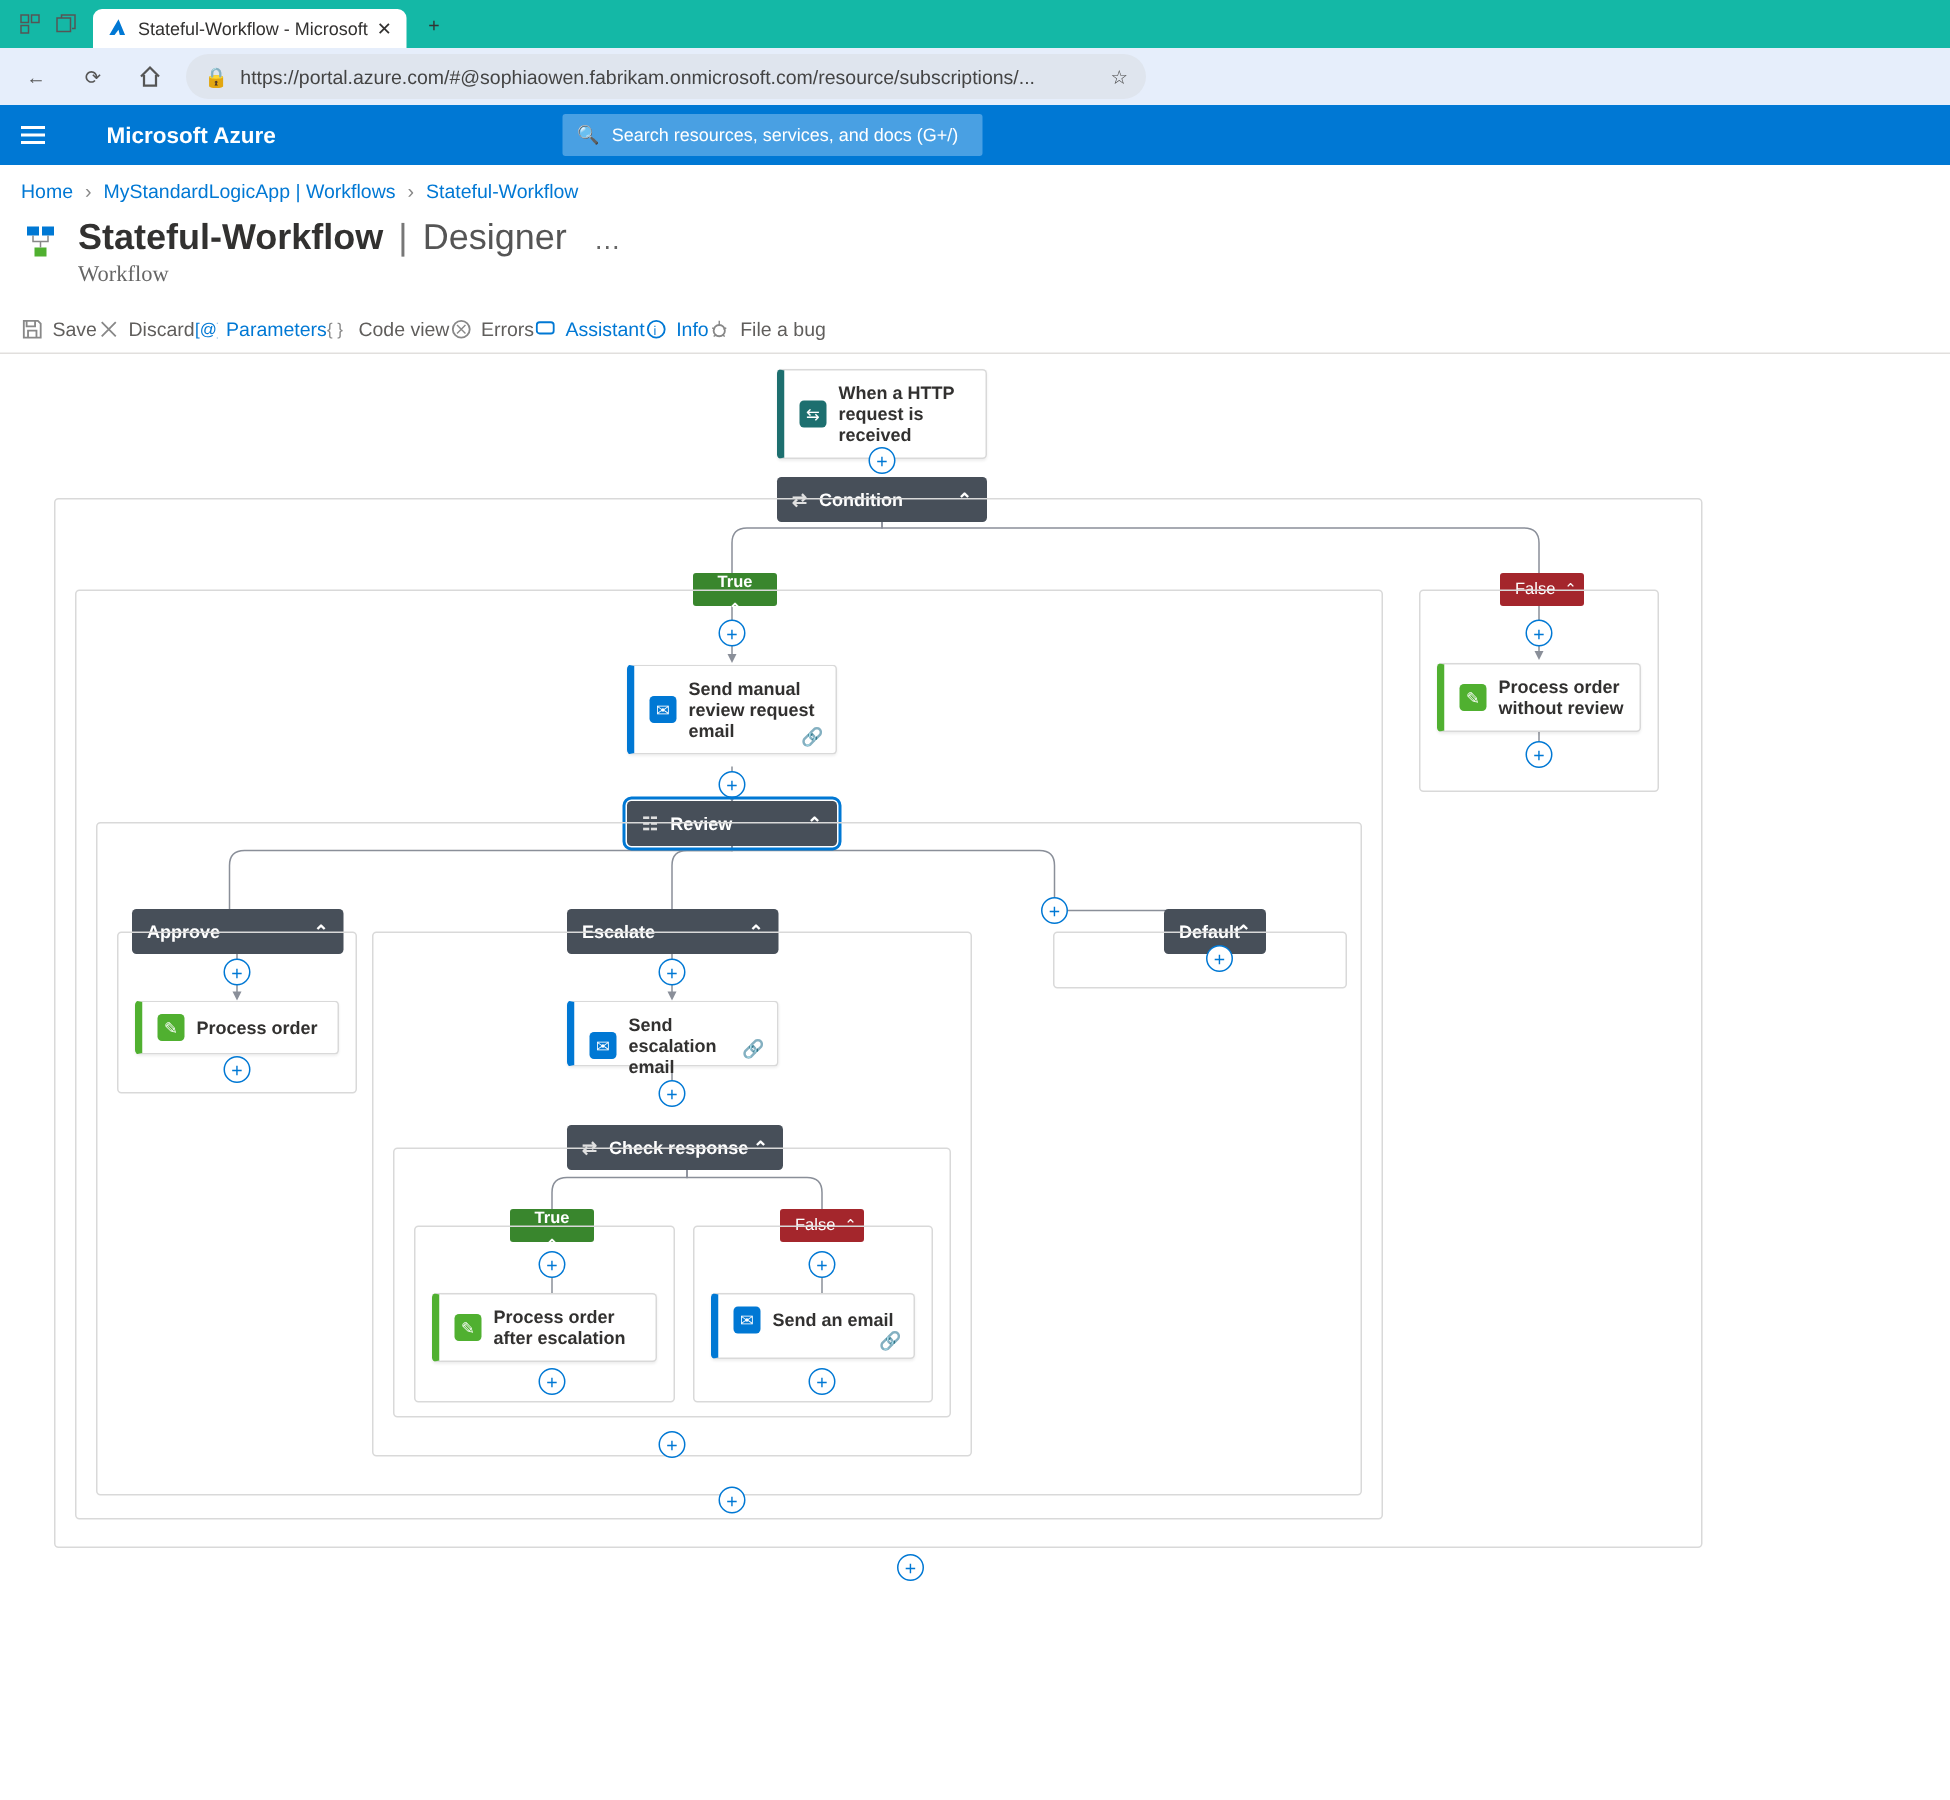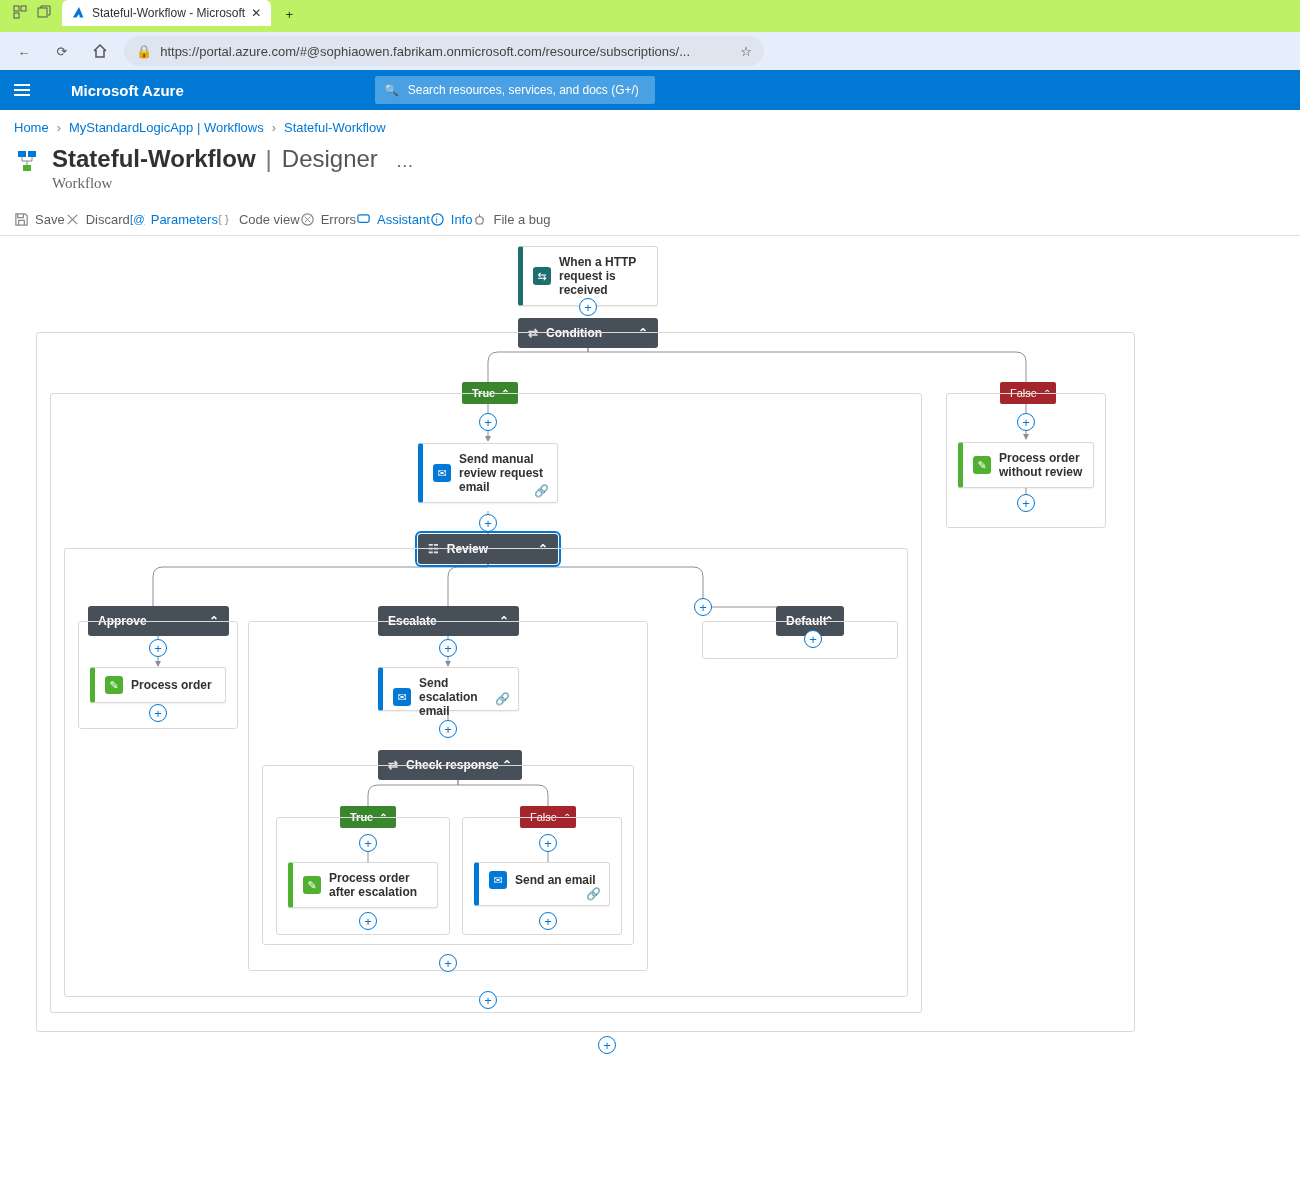--- a/index.html
+++ b/index.html
@@ -1,19 +1,19 @@
 <!DOCTYPE html>
 <html><head>
 <meta charset="utf-8">
 <style>
   * { box-sizing: border-box; margin: 0; padding: 0; }
   body { font-family: "Segoe UI", Tahoma, sans-serif; font-size: 13px; color: #323130; background: #fff; overflow: hidden; }
   
   
-  .browser-titlebar { background: #bef264; height: 32px; display: flex; align-items: flex-start; padding: 0 8px; }
+  .browser-titlebar { background: #14b8a6; height: 32px; display: flex; align-items: flex-end; padding: 0 8px; }
   .tb-btn { width: 24px; height: 24px; display: flex; align-items: center; justify-content: center; color: #333; margin-bottom: 4px; }
   .tab { background: #fff; border-radius: 6px 6px 0 0; padding: 6px 10px; display: flex; align-items: center; gap: 6px; font-size: 12px; min-width: 190px; margin-left: 6px; }
   .tab-icon { width: 14px; height: 14px; }
   .tab-close { margin-left: auto; }
   .newtab { width: 28px; height: 28px; display: flex; align-items: center; justify-content: center; color: #333; margin-left: 4px; margin-bottom: 2px; }
   
   .addrbar { background: #e6eefb; height: 38px; display: flex; align-items: center; padding: 0 10px; gap: 10px; }
   .nav-btn { width: 28px; height: 28px; display: flex; align-items: center; justify-content: center; color: #555; border-radius: 4px; }
   .url-field { flex: 0 0 640px; background: #dfe5ee; border-radius: 16px; height: 30px; display: flex; align-items: center; padding: 0 12px; gap: 8px; color: #444; font-size: 13px;}
   .url-field .star { margin-left: auto; }
@@ -48,21 +48,21 @@
   .node-inner { display: flex; align-items: center; padding: 8px 10px; gap: 8px; }
   .node-title { font-weight: 600; font-size: 12px;}
   .icon-sq { width: 18px; height: 18px; border-radius: 3px; display: flex; align-items: center; justify-content: center; color: #fff; font-size: 11px; flex-shrink: 0;}
   .link-icon { position: absolute; right: 8px; bottom: 4px; color: #888; }
   
   .darknode { position: absolute; background: #474f59; color: #fff; height: 30px; display: flex; align-items: center; padding: 0 10px; font-size: 12px; font-weight: 600; border-radius: 3px; cursor: pointer;}
   .darknode .chev { position: absolute; right: 10px;}
   .darknode.selected { outline: 2px solid #0078d4; outline-offset: 1px;}
   .dark-icon { margin-right: 8px; color: #e0e0e0;}
   
-  .branch-true { position: absolute; background: #39862d; color: #fff; height: 22px; display: flex; align-items: center; padding: 0 10px; font-size: 11px; font-weight: 600; border-radius: 2px; gap: 6px;}
+  .branch-true { position: absolute; background: #39862d; color: #fff; height: 22px; display: flex; align-items: center; padding: 0 10px; font-size: 11px; font-weight: 600; border-radius: 2px; gap: 6px; flex-direction: column;}
   .branch-false { position: absolute; background: #a4262c; color: #fff; height: 22px; display: flex; align-items: center; padding: 0 10px; font-size: 11px; font-weight: 400; border-radius: 2px; gap: 6px;}
   
   .container-box { position: absolute; border: 1px solid #d9d9d9; border-radius: 3px; }
   
   .plus { position: absolute; width: 18px; height: 18px; border: 1px solid #0078d4; border-radius: 50%; background: #fff; color: #0078d4; display: flex; align-items: center; justify-content: center; font-size: 13px; line-height: 1;}
   
   svg.connector { position: absolute; }
   .mini-chev { font-size: 10px;}
 </style>
 </head>

